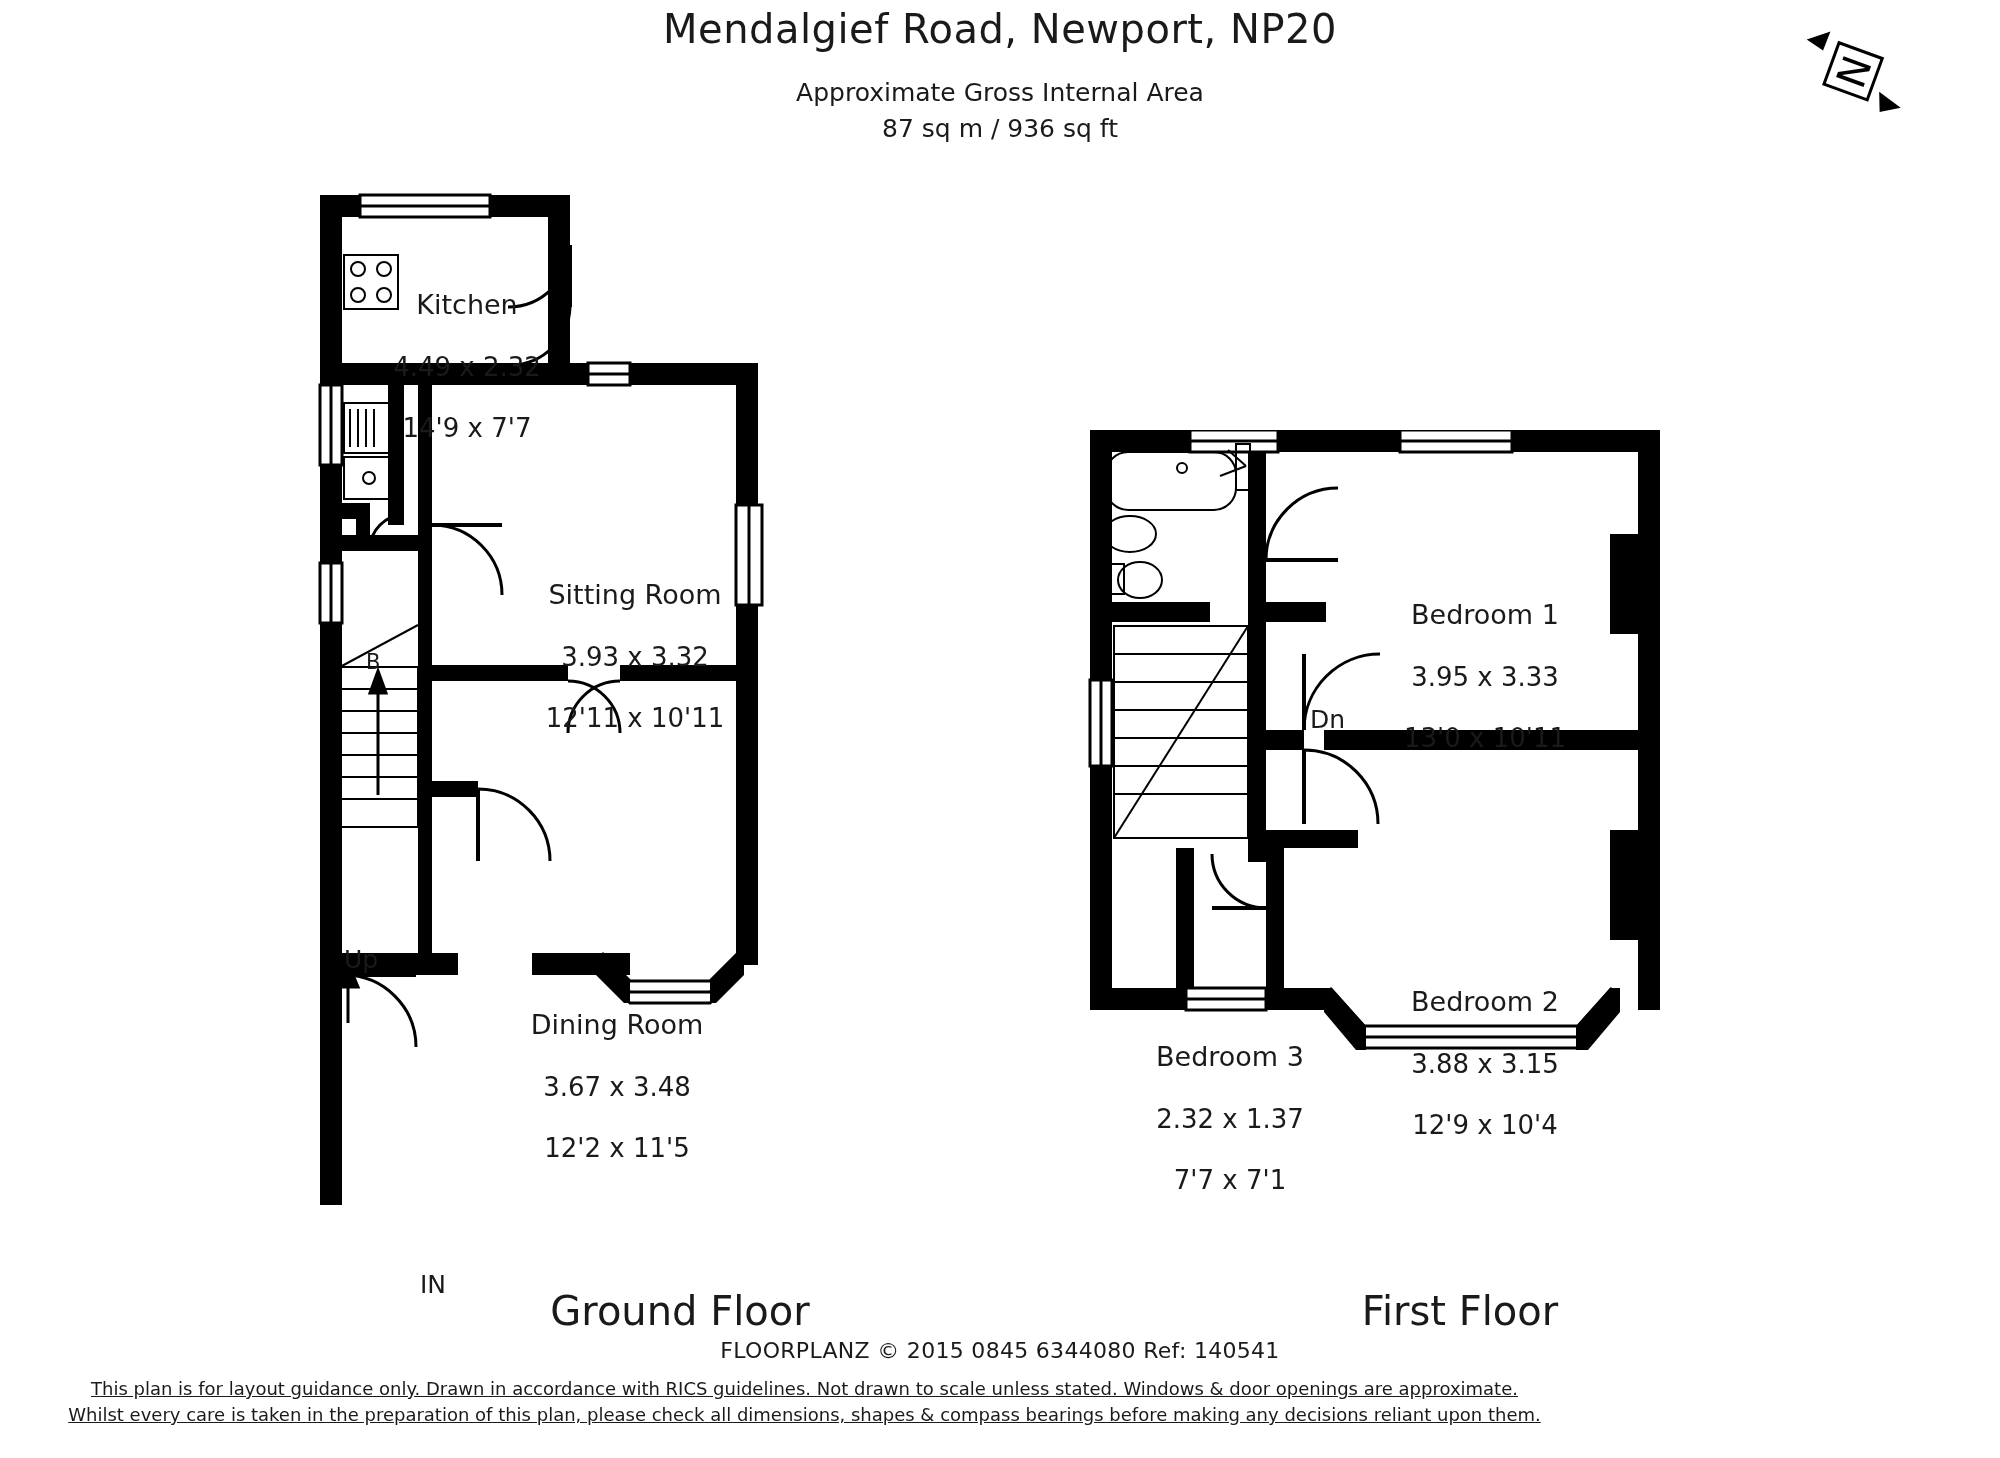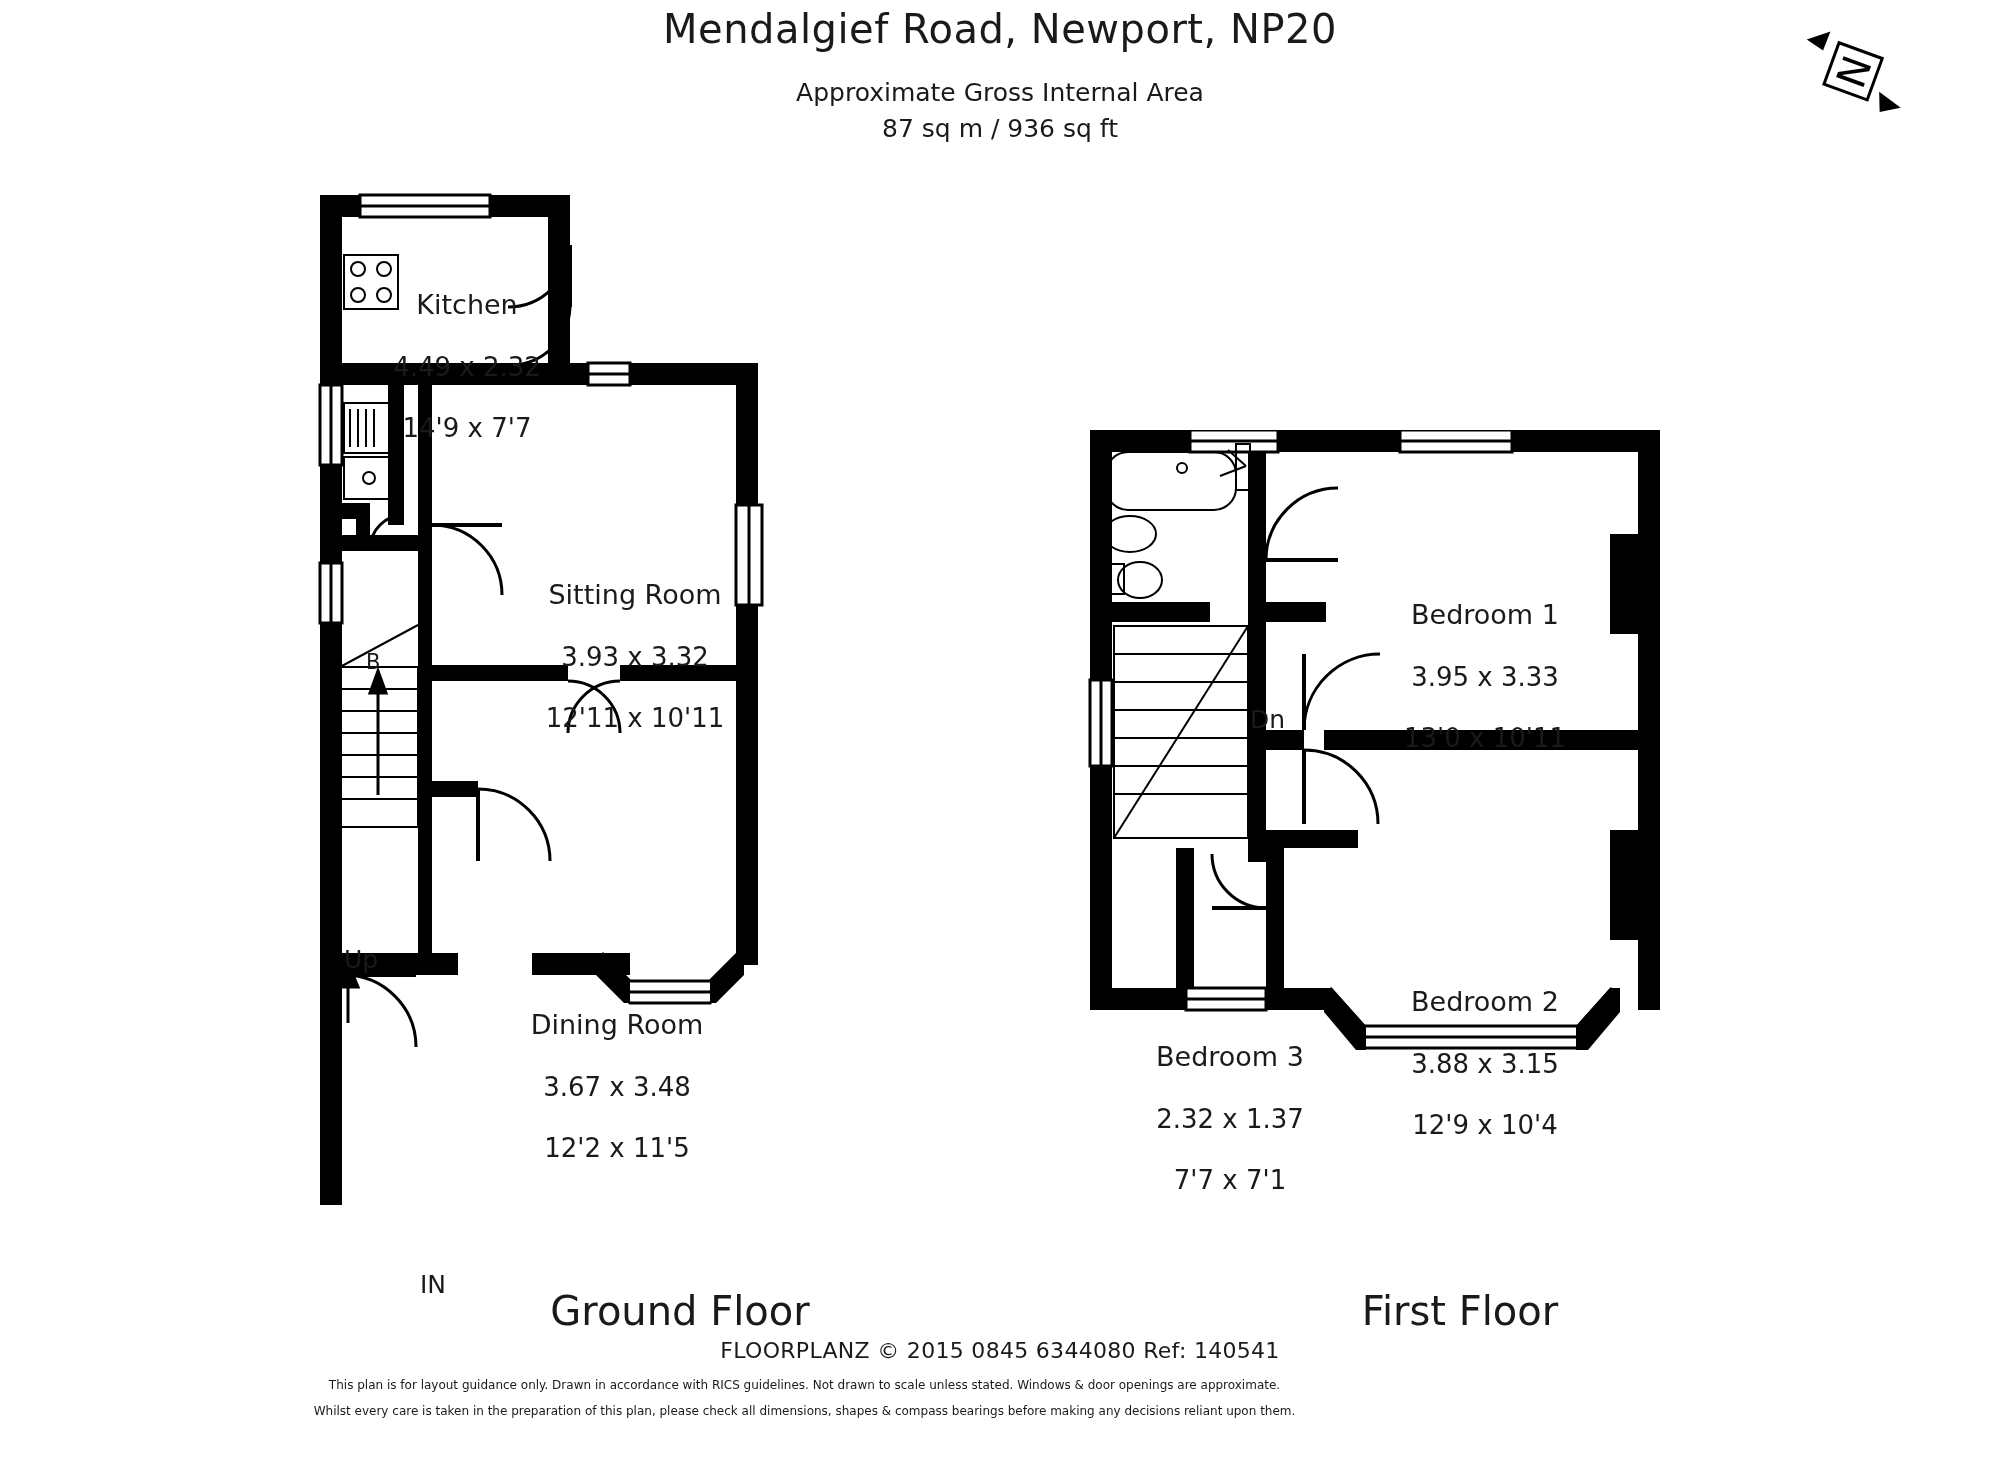--- a/index.html
+++ b/index.html
@@ -40,21 +40,21 @@
   .room-dim { font-size: 26px; margin-top: 28px; }
   .small-lbl { position: absolute; font-size: 25px; }
   .floor-name { position: absolute; font-size: 40px; text-align: center; }
 
   
   #footer-main {
     top: 1338px; left: 0; width: 2000px;
     font-size: 22px; letter-spacing: .3px;
   }
   .footer-small {
-    left: 0; width: 1609px; font-size: 12px;
+    left: 0; width: 1609px; font-size: 18px; text-decoration: underline;
   }
   #footer-l1 { top: 1378px; }
   #footer-l2 { top: 1404px; }
   #footer-l3 { top: 1430px; }
 
   svg { display: block; }
 </style>
 </head>
 <body>
 
@@ -343,20 +343,20 @@
   <div class="room-dim">3.88 x 3.15</div>
   <div class="room-dim">12'9 x 10'4</div>
 </div>
 
 <div class="room-label" style="left:1100px; top:1040px; width:260px;">
   <div class="room-name">Bedroom 3</div>
   <div class="room-dim">2.32 x 1.37</div>
   <div class="room-dim">7'7 x 7'1</div>
 </div>
 
-<div class="small-lbl" style="left:1250px; top:705px;">Dn</div>
+<div class="small-lbl" style="left:1310px; top:705px;">Dn</div>
 
 <div class="floor-name" style="left:1260px; top:1288px; width:400px;">First Floor</div>
 
 <div class="abs ctr" id="footer-main">FLOORPLANZ © 2015   0845 6344080   Ref: 140541</div>
 <div class="abs ctr footer-small" id="footer-l1">This plan is for layout guidance only. Drawn in accordance with RICS guidelines. Not drawn to scale unless stated. Windows &amp; door openings are approximate.</div>
 <div class="abs ctr footer-small" id="footer-l2">Whilst every care is taken in the preparation of this plan, please check all dimensions, shapes &amp; compass bearings before making any decisions reliant upon them.</div>
 <div class="abs ctr footer-small" id="footer-l3"></div>
 
 </body></html>

